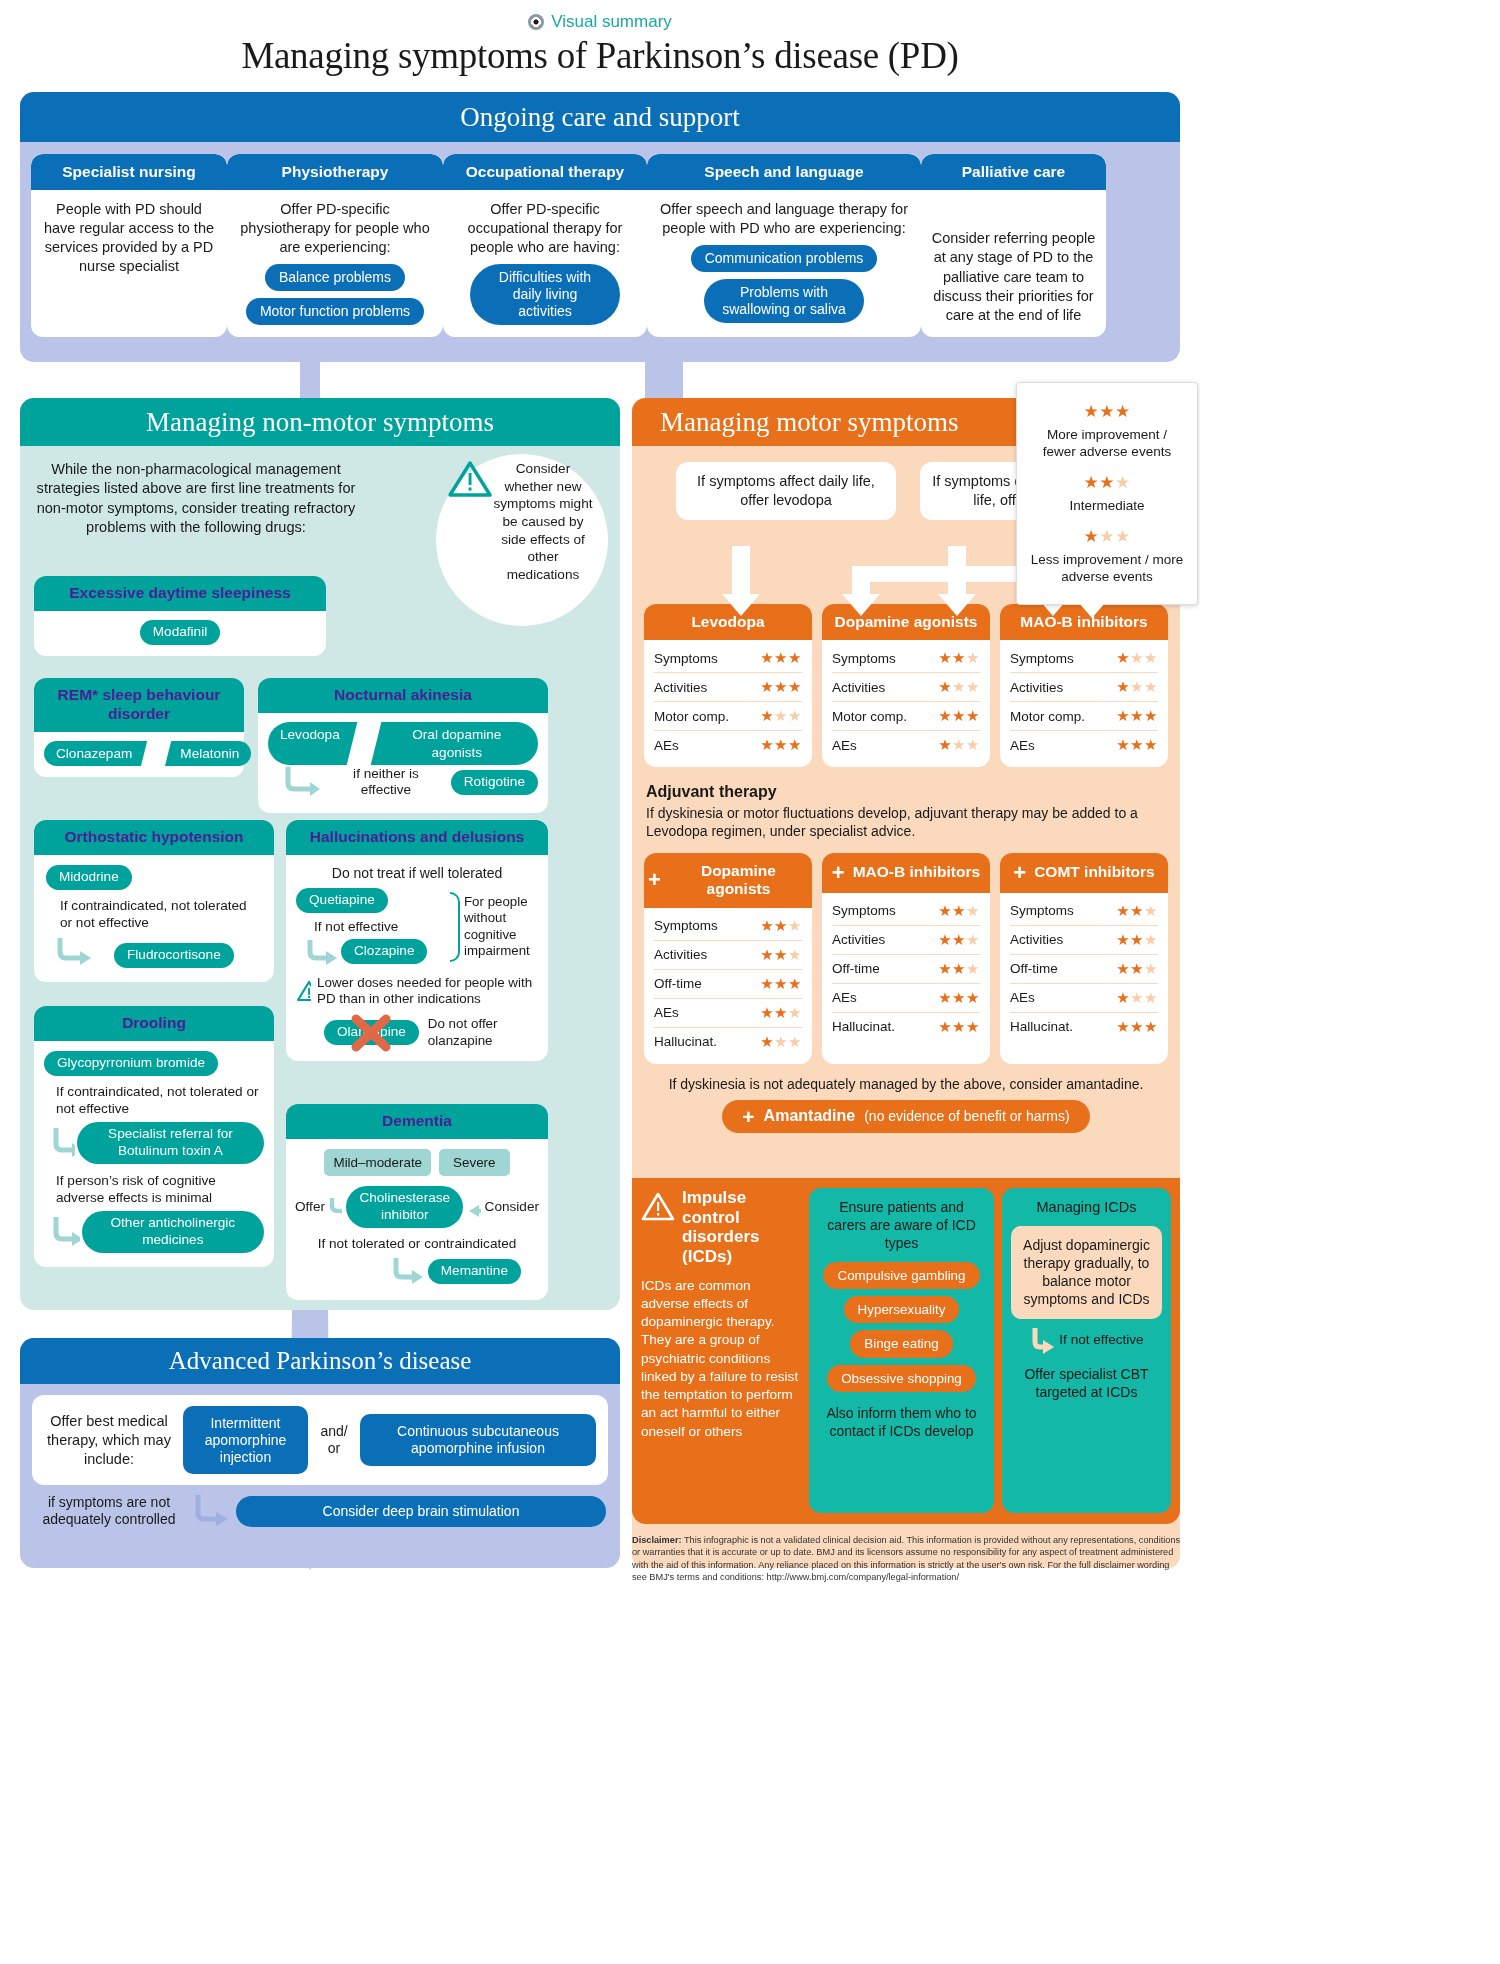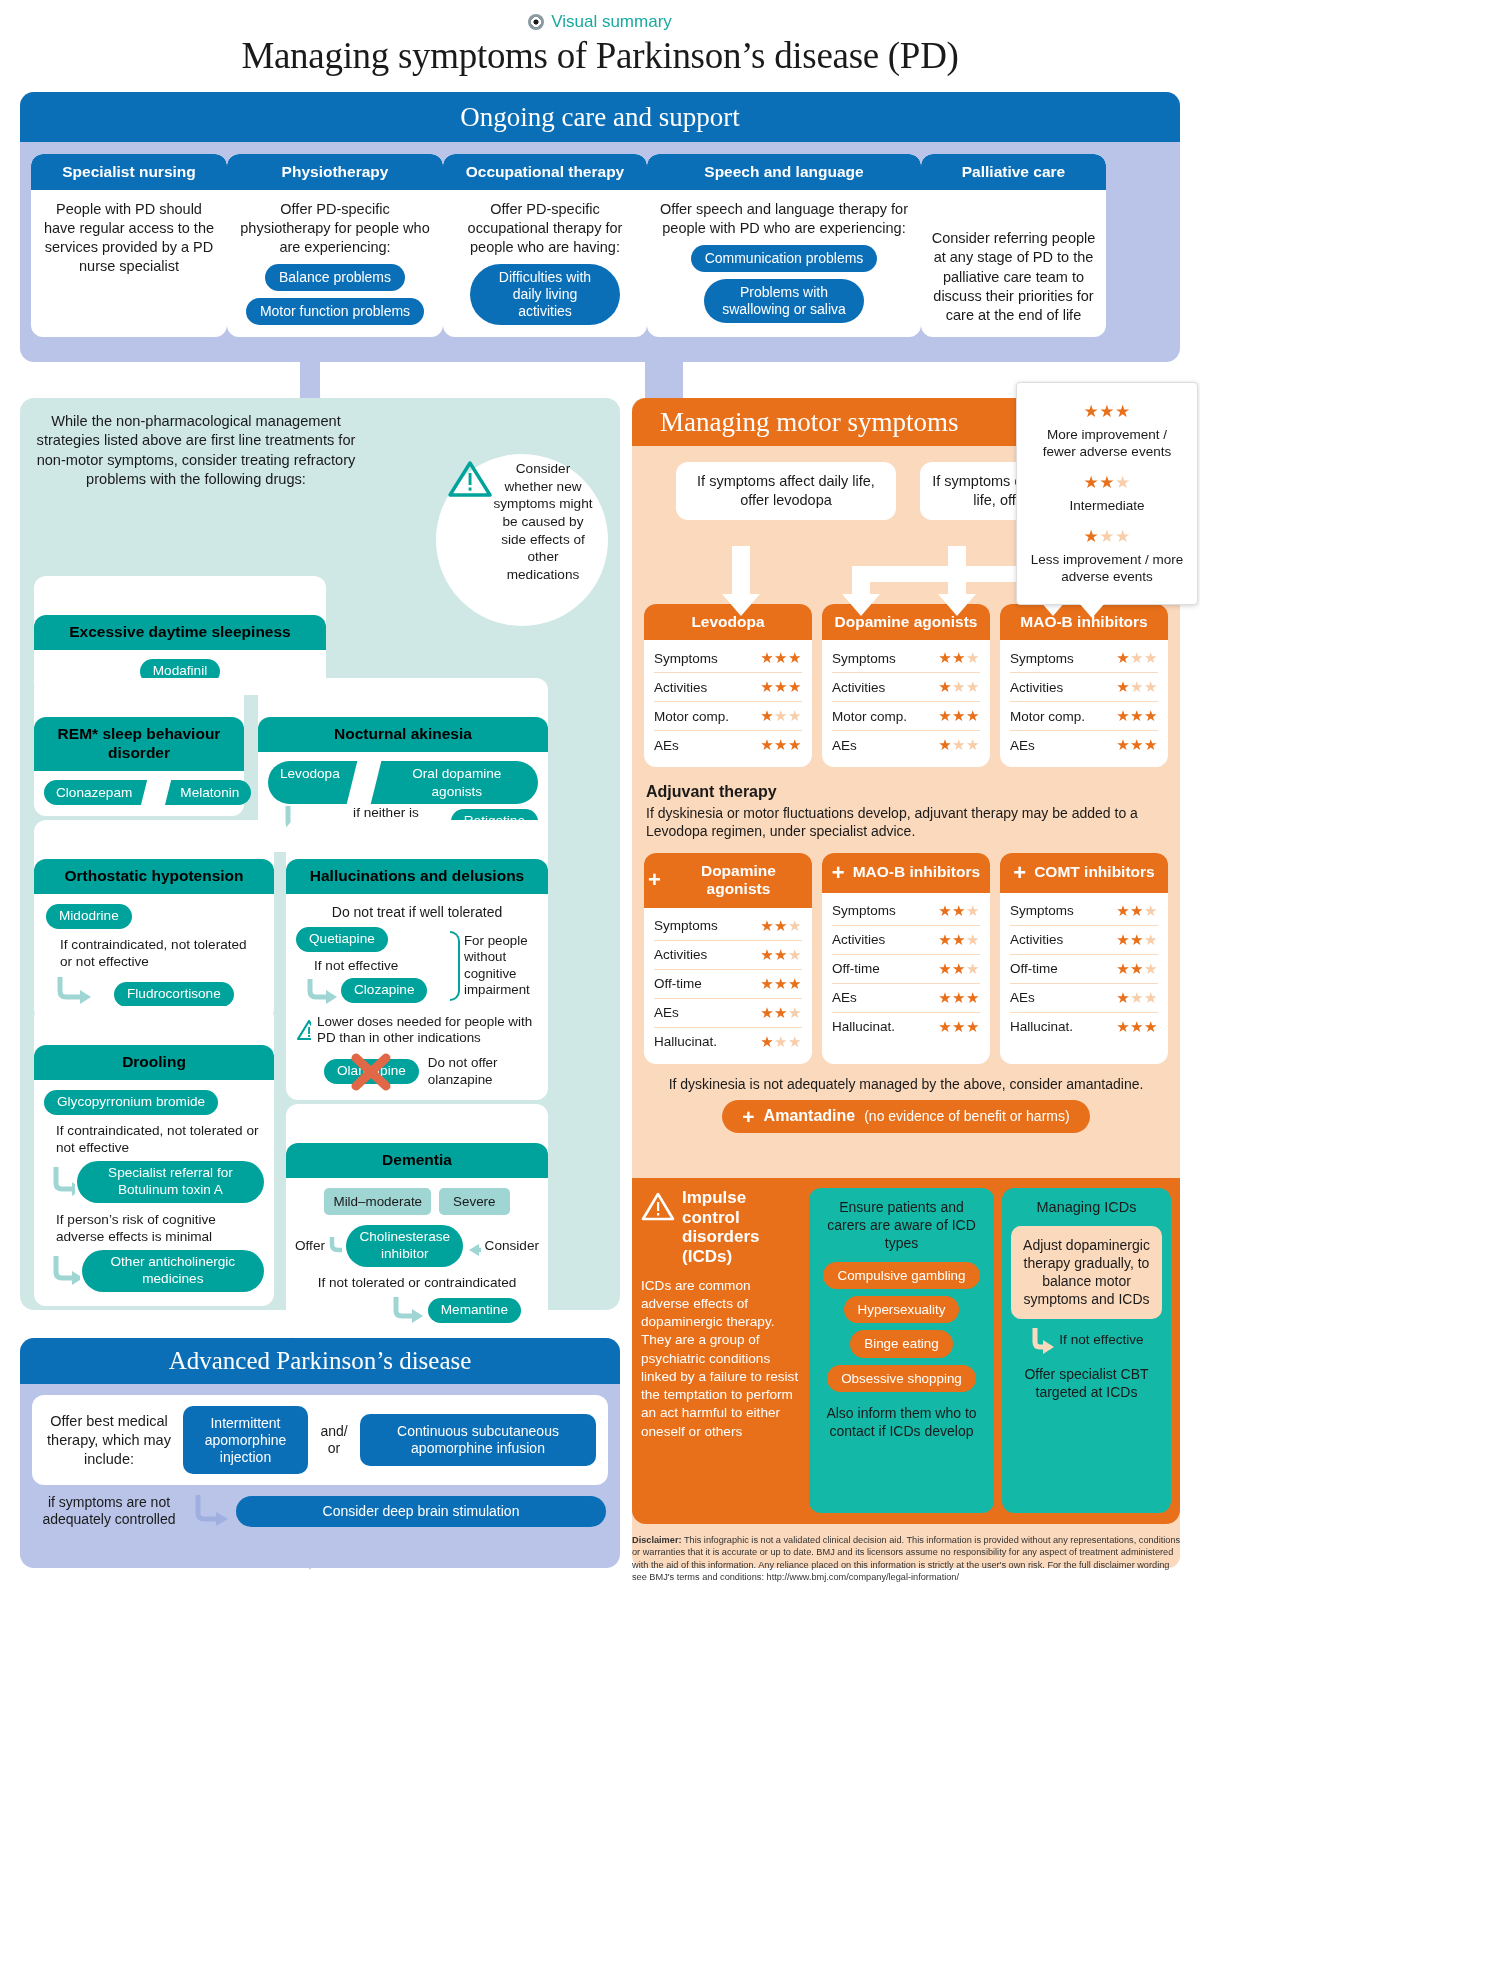--- a/index.html
+++ b/index.html
@@ -41,21 +41,21 @@
 
   
   .nonmotor { position:absolute; left:20px; top:398px; width:600px; height:912px; border-radius:14px; background:#cfe8e6; }
   .nm-hdr { background:#00a39b; color:#fff; border-radius:14px 14px 0 0; height:48px; display:flex; align-items:center; justify-content:center; font-family:"Liberation Serif", serif; font-size:27px;}
   .nm-intro { padding:14px 18px 0 10px; font-size:14.6px; line-height:1.32; text-align:center; width:360px;}
   .warn-circle { position:absolute; right:12px; top:56px; width:172px; height:172px; border-radius:50%; background:#fff; display:flex; flex-direction:row; align-items:flex-start; justify-content:center; text-align:center; font-size:13.6px; line-height:1.3; padding:6px 12px;}
   .tri { width:42px; height:36px; margin-bottom:6px; position:relative;}
   .tri svg{display:block;}
 
   .nm-box { background:#fff; border-radius:12px; position:absolute; }
-  .nm-box-hdr { background:#00a39b; color:#000000; font-weight:bold; text-align:center; font-size:15.5px; padding:8px 5px; border-radius:12px 12px 0 0; line-height:1.22;margin-top:39px;}
+  .nm-box-hdr { background:#00a39b; color:#4c1d95; font-weight:bold; text-align:center; font-size:15.5px; padding:8px 5px; border-radius:12px 12px 0 0; line-height:1.22;}
   .pill-teal { background:#00a39b; color:#fff; border-radius:999px; padding:4px 13px; font-size:13.6px; display:inline-block; line-height:1.25;}
   .nm-body{ padding:9px 10px 11px; text-align:center; font-size:14px; line-height:1.3;}
   .split-pill { display:inline-flex; align-items:stretch; border-radius:999px; overflow:hidden; background:#00a39b; color:#fff; font-size:13.6px;}
   .split-pill > span { padding:4px 12px; }
   .split-sep { width:3px; background:#fff; transform:skewX(-14deg); }
 
   
   .motor { position:absolute; left:632px; top:398px; width:548px; height:1170px; border-radius:12px; background:#fbd9bd; }
   .mt-hdr { background:#e8701a; color:#fff; border-radius:14px 14px 0 0; height:48px; display:flex; align-items:center; padding-left:28px; font-family:"Liberation Serif", serif; font-size:27px;}
   .white-card { background:#fff; border-radius:12px; text-align:center; font-size:14.5px; line-height:1.3; padding:10px 8px;}
@@ -147,20 +147,21 @@
   </div>
 
   <svg style="position:absolute;left:0;top:355px;width:1200px;height:1230px;pointer-events:none;z-index:0">
     <path d="M300 5 L300 30 L290 1180 L330 1180 L320 30 L320 5 Z" fill="#b9c4e8"></path>
     <path d="M290 1180 L330 1180 L310 1215 Z" fill="#b9c4e8"></path>
     <path d="M660 5 L660 30 L650 820 L690 820 L680 30 L680 5 Z" fill="#b9c4e8" opacity="0"></path>
   </svg>
   <div class="conn" style="left:645px;top:355px;width:38px;height:48px;"></div>
 
   <div class="nonmotor">
+    <div class="nm-hdr">Managing non-motor symptoms</div>
     <div class="nm-intro">While the non-pharmacological management strategies listed above are first line treatments for non-motor symptoms, consider treating refractory problems with the following drugs:</div>
 
     <div class="warn-circle">
       <div class="tri">
         <svg viewBox="0 0 44 38" width="44" height="38">
             <path d="M22 3 L42 35 L2 35 Z" fill="none" stroke="#00a39b" stroke-width="3.4" stroke-linejoin="round"></path>
             <rect x="20.6" y="13" width="2.9" height="12" fill="#00a39b"></rect>
             <rect x="20.6" y="27.5" width="2.9" height="3.1" fill="#00a39b"></rect>
           </svg>
       </div>

